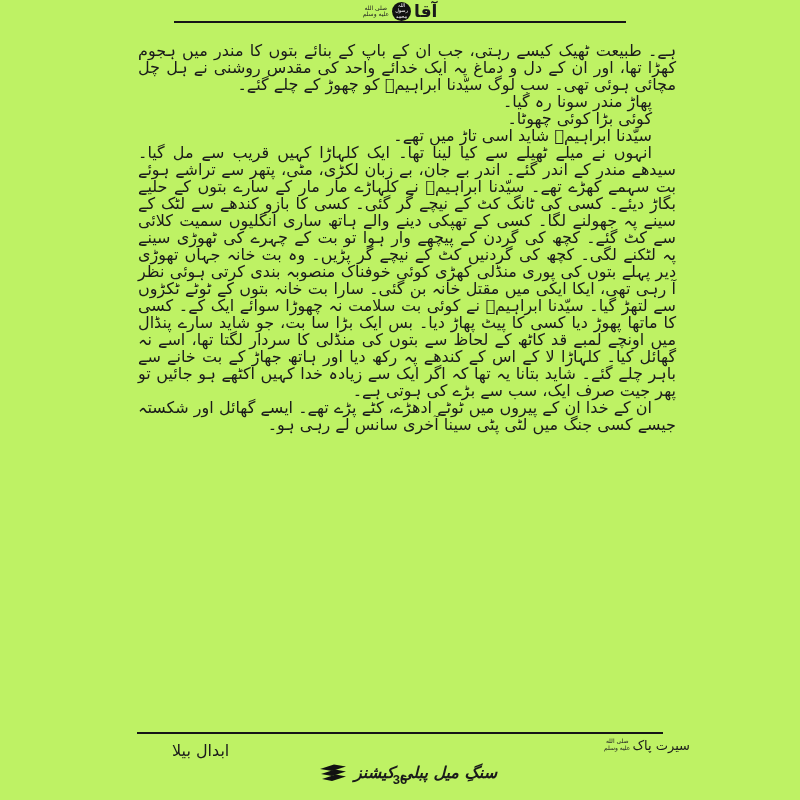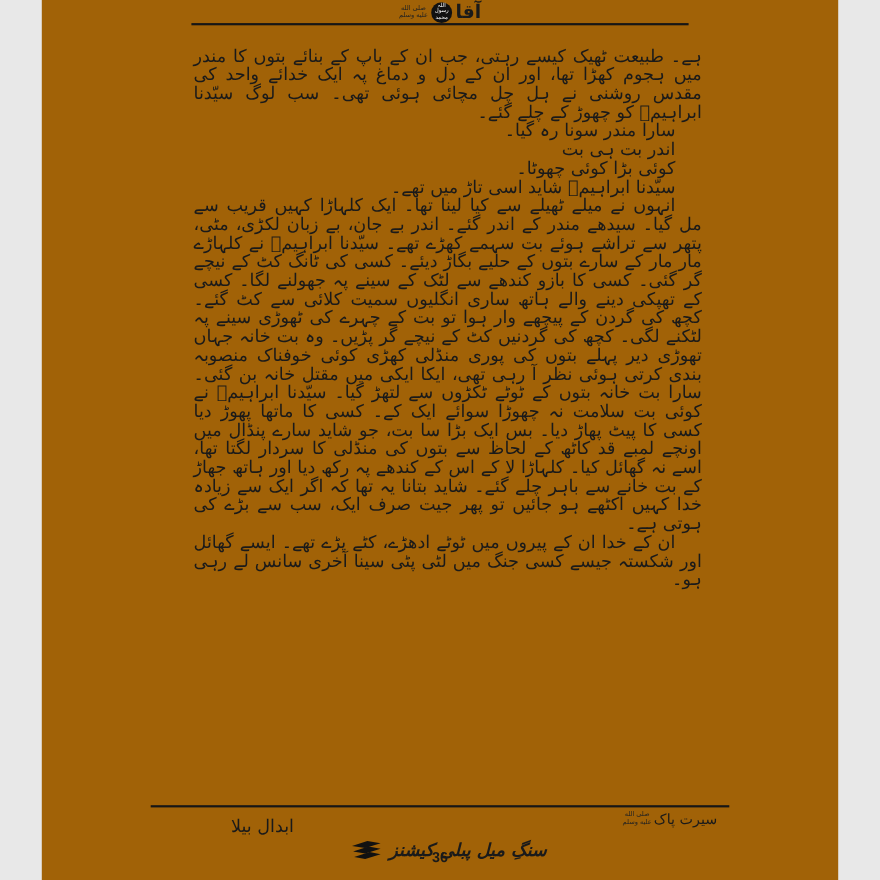--- a/index.html
+++ b/index.html
@@ -1,20 +1,20 @@
 <!DOCTYPE html>
 <html lang="ur"><head>
 <meta charset="utf-8">
 <style>
   * { box-sizing: border-box; margin: 0; padding: 0; }
   html, body { background: #e8e8e8; }
   .page {
     position: relative;
-    width: 724px; height: 800px;
-    background: #a16207;
+    width: 800px; height: 800px;
+    background: #bef264;
     color: #1a1a1a;
     font-family: "DejaVu Sans", sans-serif;
     overflow: hidden;
     margin: 0 auto;
   }
   
   .header-title {
     position: absolute; top: 1px; left: 0; right: 0;
     display: flex; justify-content: center; align-items: center;
     gap: 3px; direction: rtl;
@@ -91,22 +91,21 @@
     </span>
     <span class="saw">
       <span>صلى الله</span>
       <span>عليه وسلم</span>
     </span>
   </div>
   <div class="header-rule"></div>
 
   <main class="body-text">
     <p>ہے۔ طبیعت ٹھیک کیسے رہتی، جب ان کے باپ کے بنائے بتوں کا مندر میں ہجوم کھڑا تھا، اور ان کے دل و دماغ پہ ایک خدائے واحد کی مقدس روشنی نے ہل چل مچائی ہوئی تھی۔ سب لوگ سیّدنا ابراہیمؑ کو چھوڑ کے چلے گئے۔</p>
-    <p class="ind">سارا مندر سونا رہ گیا۔</p>
-    <p class="ind">اندر بت ہی بت</p>
+    <p class="ind">پھاڑ مندر سونا رہ گیا۔</p>
     <p class="ind">کوئی بڑا کوئی چھوٹا۔</p>
     <p class="ind">سیّدنا ابراہیمؑ شاید اسی تاڑ میں تھے۔</p>
     <p class="ind">انہوں نے میلے ٹھیلے سے کیا لینا تھا۔ ایک کلہاڑا کہیں قریب سے مل گیا۔ سیدھے مندر کے اندر گئے۔ اندر بے جان، بے زبان لکڑی، مٹی، پتھر سے تراشے ہوئے بت سہمے کھڑے تھے۔ سیّدنا ابراہیمؑ نے کلہاڑے مار مار کے سارے بتوں کے حلیے بگاڑ دیئے۔ کسی کی ٹانگ کٹ کے نیچے گر گئی۔ کسی کا بازو کندھے سے لٹک کے سینے پہ جھولنے لگا۔ کسی کے تھپکی دینے والے ہاتھ ساری انگلیوں سمیت کلائی سے کٹ گئے۔ کچھ کی گردن کے پیچھے وار ہوا تو بت کے چہرے کی ٹھوڑی سینے پہ لٹکنے لگی۔ کچھ کی گردنیں کٹ کے نیچے گر پڑیں۔ وہ بت خانہ جہاں تھوڑی دیر پہلے بتوں کی پوری منڈلی کھڑی کوئی خوفناک منصوبہ بندی کرتی ہوئی نظر آ رہی تھی، ایکا ایکی میں مقتل خانہ بن گئی۔ سارا بت خانہ بتوں کے ٹوٹے ٹکڑوں سے لتھڑ گیا۔ سیّدنا ابراہیمؑ نے کوئی بت سلامت نہ چھوڑا سوائے ایک کے۔ کسی کا ماتھا پھوڑ دیا کسی کا پیٹ پھاڑ دیا۔ بس ایک بڑا سا بت، جو شاید سارے پنڈال میں اونچے لمبے قد کاٹھ کے لحاظ سے بتوں کی منڈلی کا سردار لگتا تھا، اسے نہ گھائل کیا۔ کلہاڑا لا کے اس کے کندھے پہ رکھ دیا اور ہاتھ جھاڑ کے بت خانے سے باہر چلے گئے۔ شاید بتانا یہ تھا کہ اگر ایک سے زیادہ خدا کہیں اکٹھے ہو جائیں تو پھر جیت صرف ایک، سب سے بڑے کی ہوتی ہے۔</p>
     <p class="ind">ان کے خدا ان کے پیروں میں ٹوٹے ادھڑے، کٹے پڑے تھے۔ ایسے گھائل اور شکستہ جیسے کسی جنگ میں لٹی پٹی سینا آخری سانس لے رہی ہو۔</p>
   </main>
 
   <div class="footer-rule"></div>
 
   <div class="footer-book">
     <span>سیرت پاک</span>

